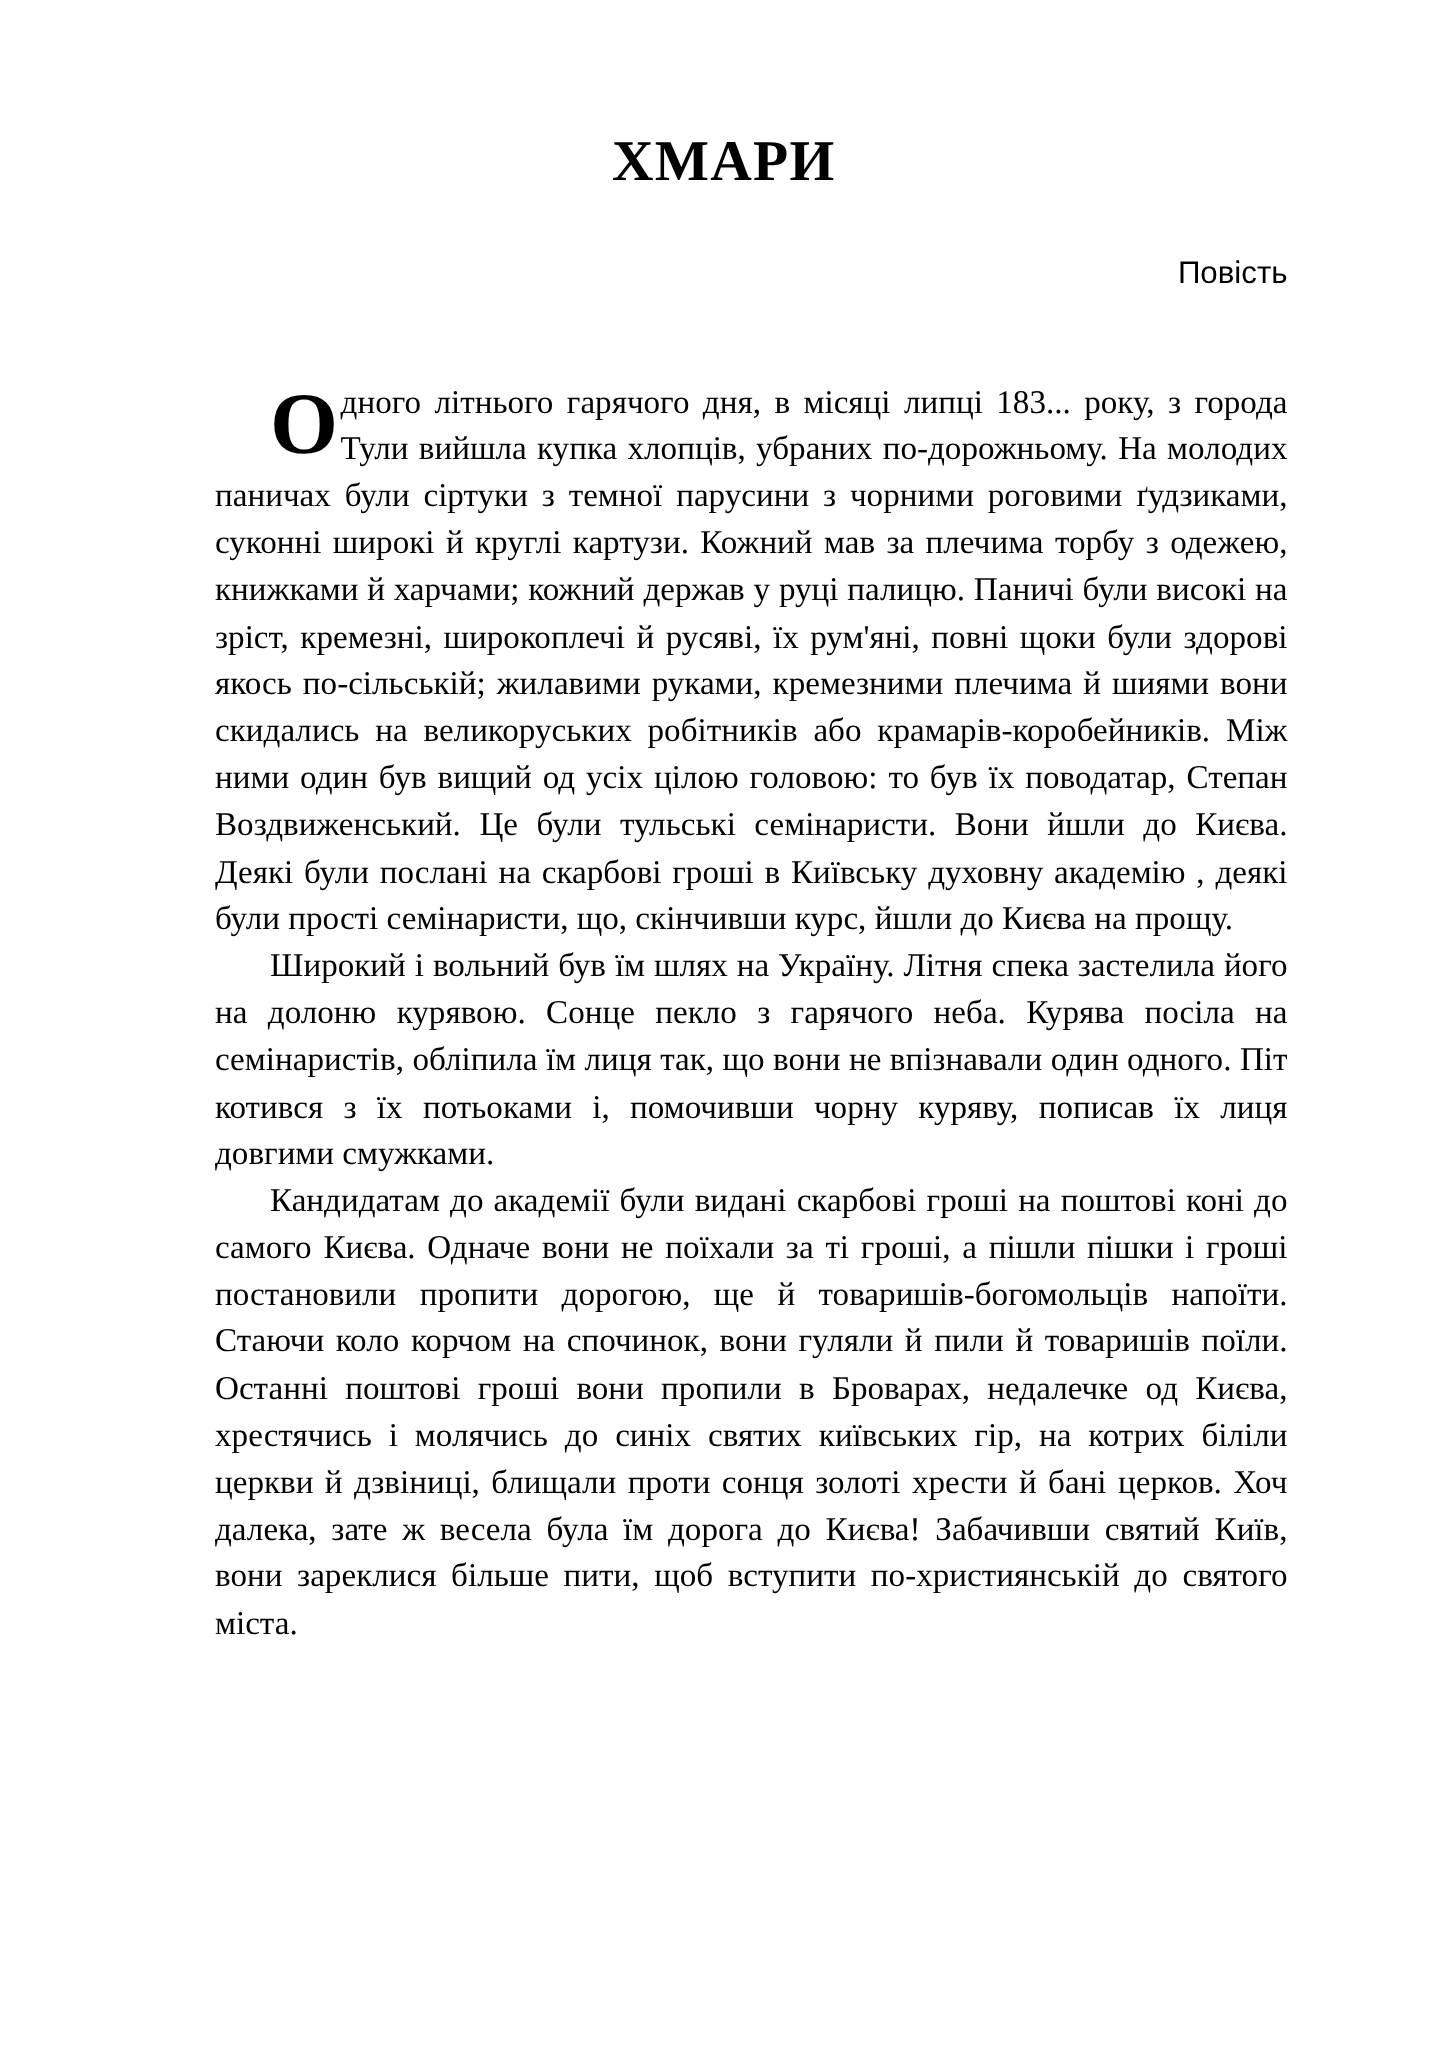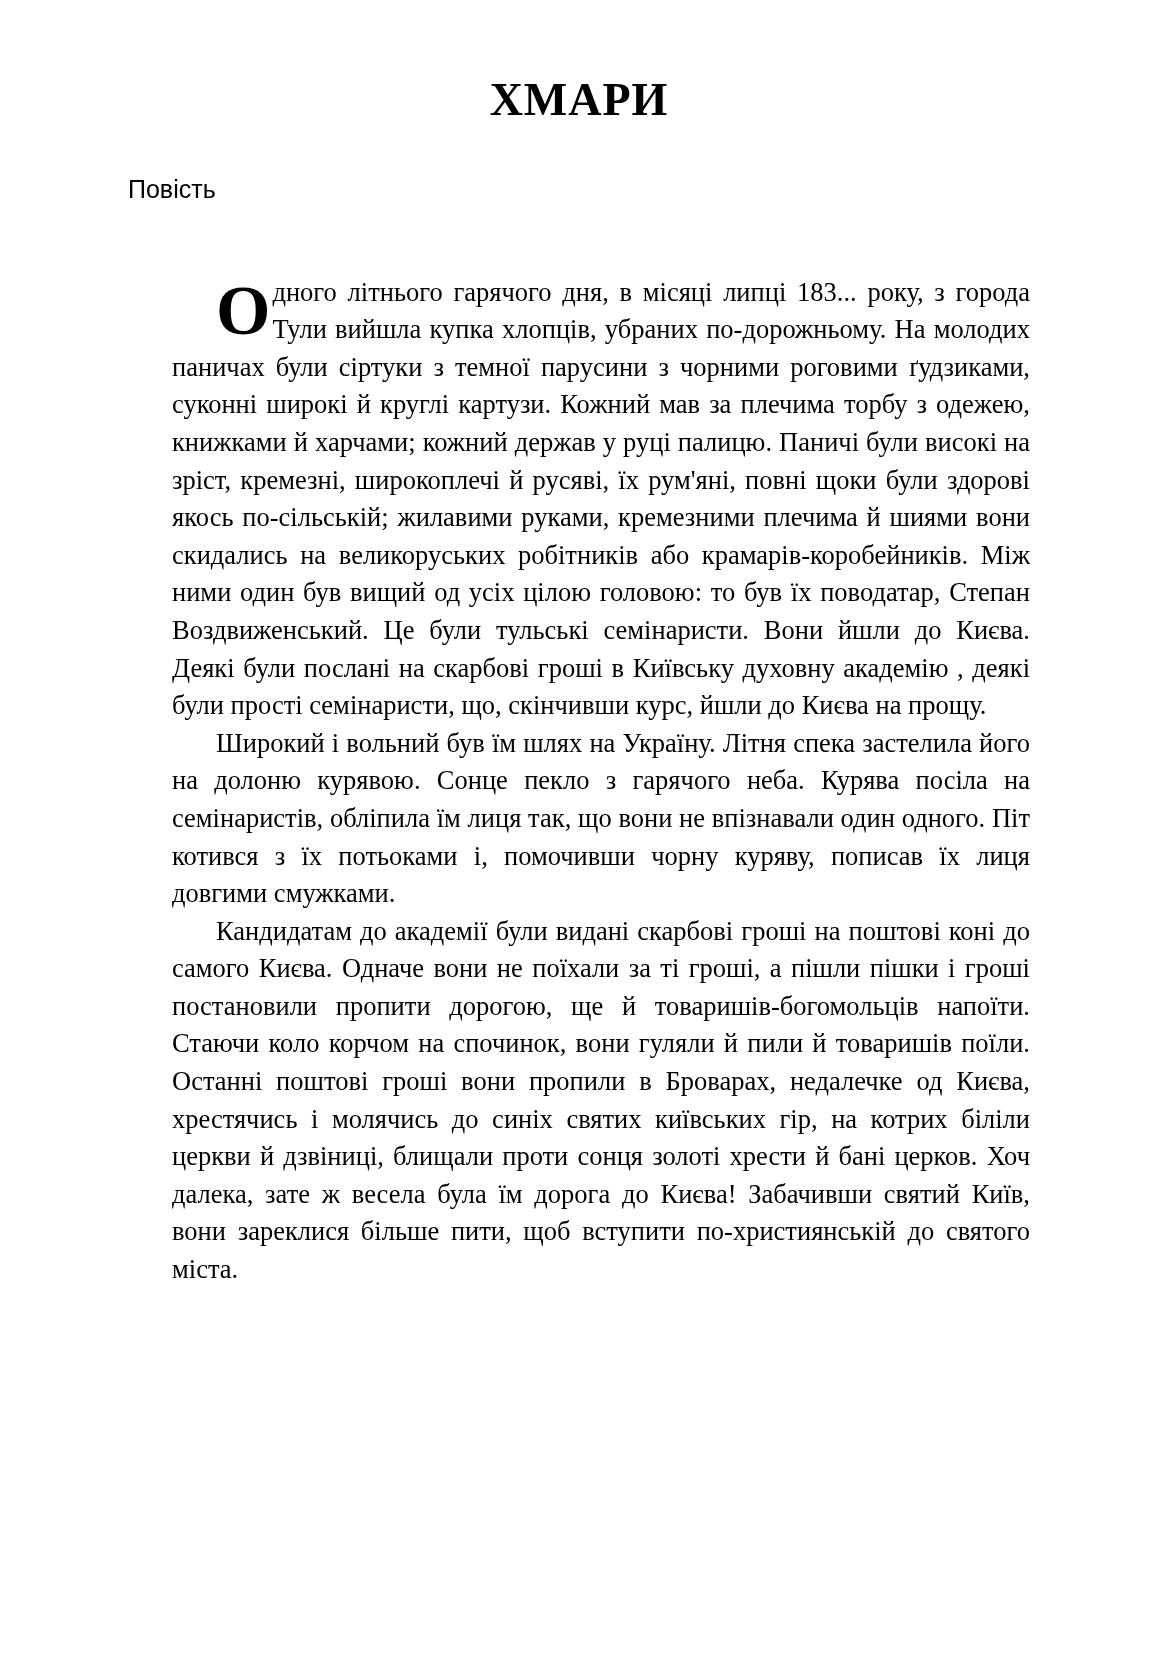--- a/index.html
+++ b/index.html
@@ -27,30 +27,30 @@
   }
 
   .doc-title {
     font-family: "Liberation Serif", "DejaVu Serif", serif;
     font-weight: bold;
     font-size: 46px;
     line-height: 1.1;
     text-align: center;
     color: #000000;
     margin: 0;
-    padding-top: 75px;
+    padding-top: 104px;
     letter-spacing: 1px;
   }
 
   .doc-subtitle {
     font-family: "Liberation Sans", "DejaVu Sans", sans-serif;
     font-weight: normal;
     font-size: 25px;
     line-height: 1.2;
-    text-align: left;
+    text-align: right;
     color: #000000;
     margin: 0;
     padding-top: 48px;
   }
 
   .body-text {
     margin-top: 70px;
     font-family: "Liberation Serif", "DejaVu Serif", serif;
     font-size: 26.5px;
     line-height: 37.6px;

